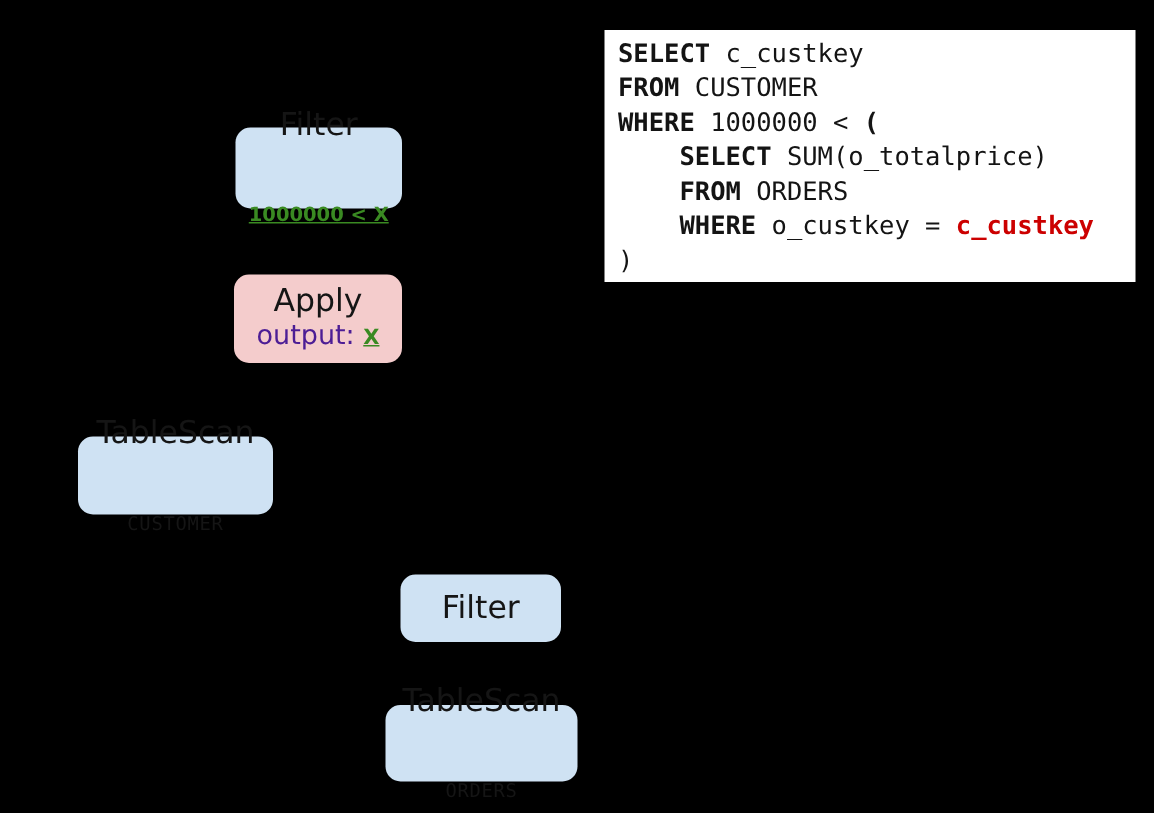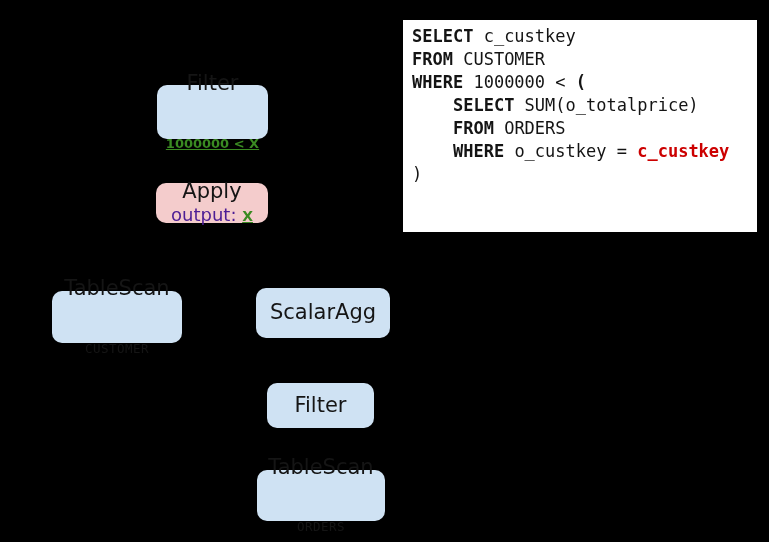--- a/index.html
+++ b/index.html
@@ -50,33 +50,33 @@
   }
   .sub-mono {
     font-family: "DejaVu Sans Mono", monospace;
     font-size: 12.5px;
     font-weight: normal;
     color: #151515;
     letter-spacing: 0.5px;
   }
 
   #node-filter-top       { left: 157px; top: 85px;  width: 111px; height: 54px; }
-  #node-apply            { left: 156px; top: 183px; width: 112px; height: 40px; }
+  #node-apply            { left: 156px; top: 183px; width: 112px; height: 59px; }
   #node-tablescan-customer { left: 52px;  top: 291px; width: 130px; height: 52px; }
   #node-scalaragg        { left: 256px; top: 288px; width: 134px; height: 50px; }
   #node-filter-inner     { left: 267px; top: 383px; width: 107px; height: 45px; }
   #node-tablescan-orders { left: 257px; top: 470px; width: 128px; height: 51px; }
 
   
   .sql-panel {
     position: absolute;
     left: 403px;
     top: 20px;
     width: 354px;
-    height: 212px;
+    height: 168px;
     background: var(--panel-bg, #ffffff);
     box-sizing: border-box;
     padding: 5px 9px;
   }
   .sql-code {
     font-family: "DejaVu Sans Mono", monospace;
     font-size: 17px;
     line-height: 23px;
     color: #141414;
     white-space: pre;
@@ -101,23 +101,20 @@
   <div class="node pink" id="node-apply">
     <span class="node-title">Apply</span>
     <span class="node-sub"><span class="sub-plain">output: </span><span class="green-bold" style="font-size:14px;">X</span></span>
   </div>
 
   <div class="node blue" id="node-tablescan-customer">
     <span class="node-title">TableScan</span>
     <span class="node-sub sub-mono">CUSTOMER</span>
   </div>
 
-  <div class="node blue" id="node-scalaragg">
-    <span class="node-title">ScalarAgg</span>
-  </div>
 
   <div class="node blue" id="node-filter-inner">
     <span class="node-title">Filter</span>
   </div>
 
   <div class="node blue" id="node-tablescan-orders">
     <span class="node-title">TableScan</span>
     <span class="node-sub sub-mono">ORDERS</span>
   </div>
 

